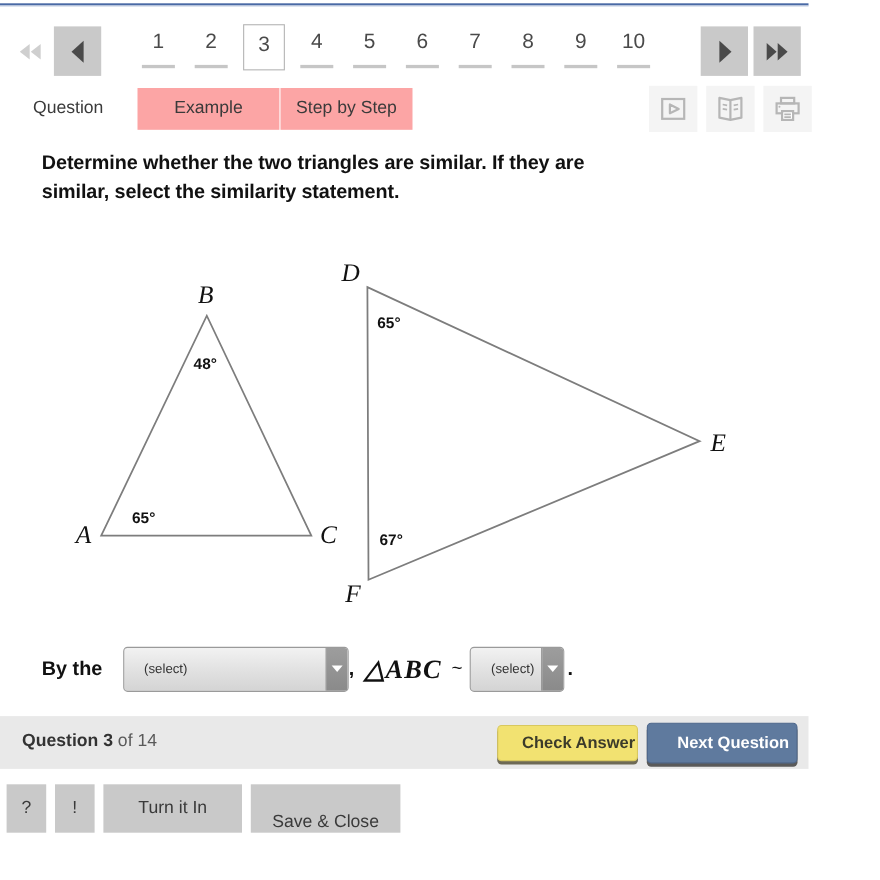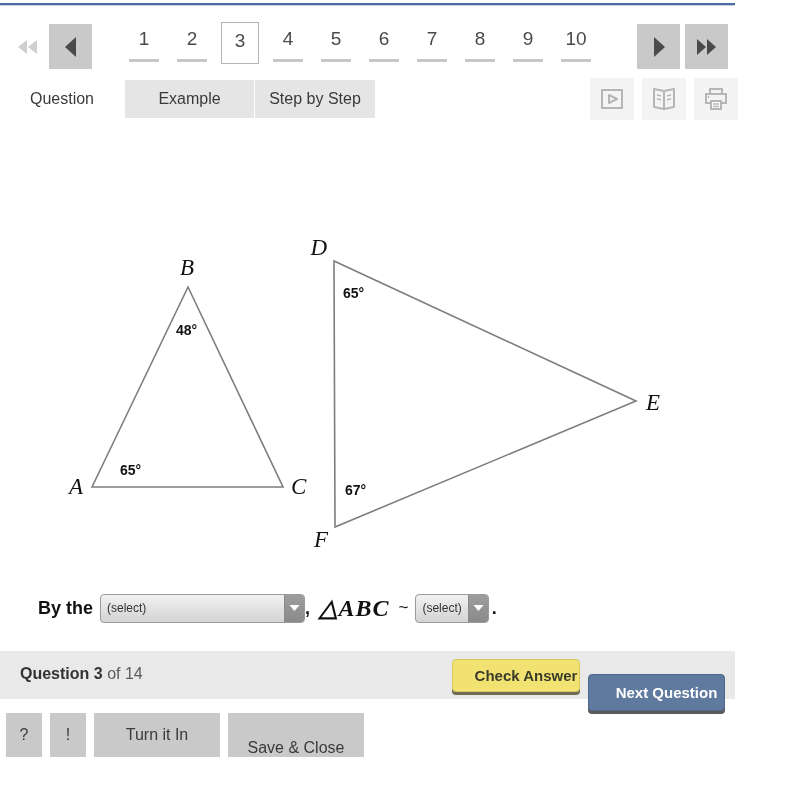--- a/index.html
+++ b/index.html
@@ -110,21 +110,21 @@
     top: 0;
     height: 38px;
     display: flex;
     align-items: center;
     justify-content: center;
     font-size: 16px;
     color: #3a3a3a;
     box-sizing: border-box;
   }
   .tab.active { background: transparent; }
-  .tab.inactive { background: #e5e5e5; }
+  .tab.inactive { background: #fca5a5; }
 
   .toolicons {
     position: absolute;
     top: 78px;
     left: 590px;
     display: flex;
     gap: 8px;
   }
   .toolicon {
     width: 44px;
@@ -175,31 +175,32 @@
     position: absolute;
     left: 38px;
     top: 592px;
     display: flex;
     align-items: center;
     height: 32px;
     font-size: 18px;
     font-weight: bold;
     color: #111111;
   }
-  .answer .word { margin-right: 7px; }
+  .answer .word { margin-right: 19px; }
   .sel {
     display: inline-flex;
     align-items: stretch;
-    height: 29px;
+    height: 41px;
     border: 1px solid #9a9a9a;
     border-radius: 4px;
     background: linear-gradient(to bottom, #f2f2f2 0%, #e2e2e2 50%, #d4d4d4 100%);
     box-sizing: border-box;
     overflow: hidden;
     vertical-align: middle;
+    padding-left: 12px;
   }
   .sel .sel-text {
     display: flex;
     align-items: center;
     padding: 0 6px;
     font-size: 12px;
     font-weight: normal;
     color: #333333;
     white-space: nowrap;
     font-family: "Liberation Sans", sans-serif;
@@ -262,21 +263,21 @@
     top: 659px;
     width: 128px;
     height: 33px;
     background: #f2e271;
     color: #3b3b2a;
     border: 1px solid #d8c85f;
     box-shadow: 0 3px 0 #6e6a55;
   }
   .btn-next {
     left: 588px;
-    top: 674px;
+    top: 657px;
     width: 137px;
     height: 37px;
     background: #5f7a9e;
     color: #ffffff;
     border: 1px solid #4f6party;
     border: 1px solid #4f688c;
     box-shadow: 0 3px 0 #5a5a5a;
   }
 
   
@@ -442,20 +443,24 @@
         <rect x="6" y="2" width="12" height="5" fill="none" stroke="#b6b6b6" stroke-width="2"></rect>
         <rect x="2" y="7" width="20" height="9" fill="none" stroke="#b6b6b6" stroke-width="2"></rect>
         <rect x="7" y="14" width="10" height="8" fill="#ffffff" stroke="#b6b6b6" stroke-width="2"></rect>
         <line x1="9" y1="17" x2="15" y2="17" stroke="#b6b6b6" stroke-width="1.5"></line>
         <line x1="9" y1="19.5" x2="15" y2="19.5" stroke="#b6b6b6" stroke-width="1.5"></line>
         <circle cx="4.6" cy="10" r="0.9" fill="#b6b6b6"></circle>
       </svg>
     </div>
   </div>
 
+  <div class="prompt">
+    <div>Determine whether the two triangles are similar. If they are</div>
+    <div>similar, select the similarity statement.</div>
+  </div>
 
   <div class="figure">
     <svg width="735" height="330" viewBox="0 0 735 330">
 
       <polygon id="tri1" fill="none" stroke="#7d7d7d" stroke-width="1.6" points="92,262 188,62 283,262"></polygon>
       <text id="lblA" class="vlabel" text-anchor="end" x="83" y="269">A</text>
       <text id="lblB" class="vlabel" text-anchor="middle" x="187" y="50">B</text>
       <text id="lblC" class="vlabel" text-anchor="start" x="291" y="269">C</text>
       <text id="angB" class="anglelabel" x="176" y="110">48°</text>
       <text id="angA" class="anglelabel" x="120" y="250">65°</text>

